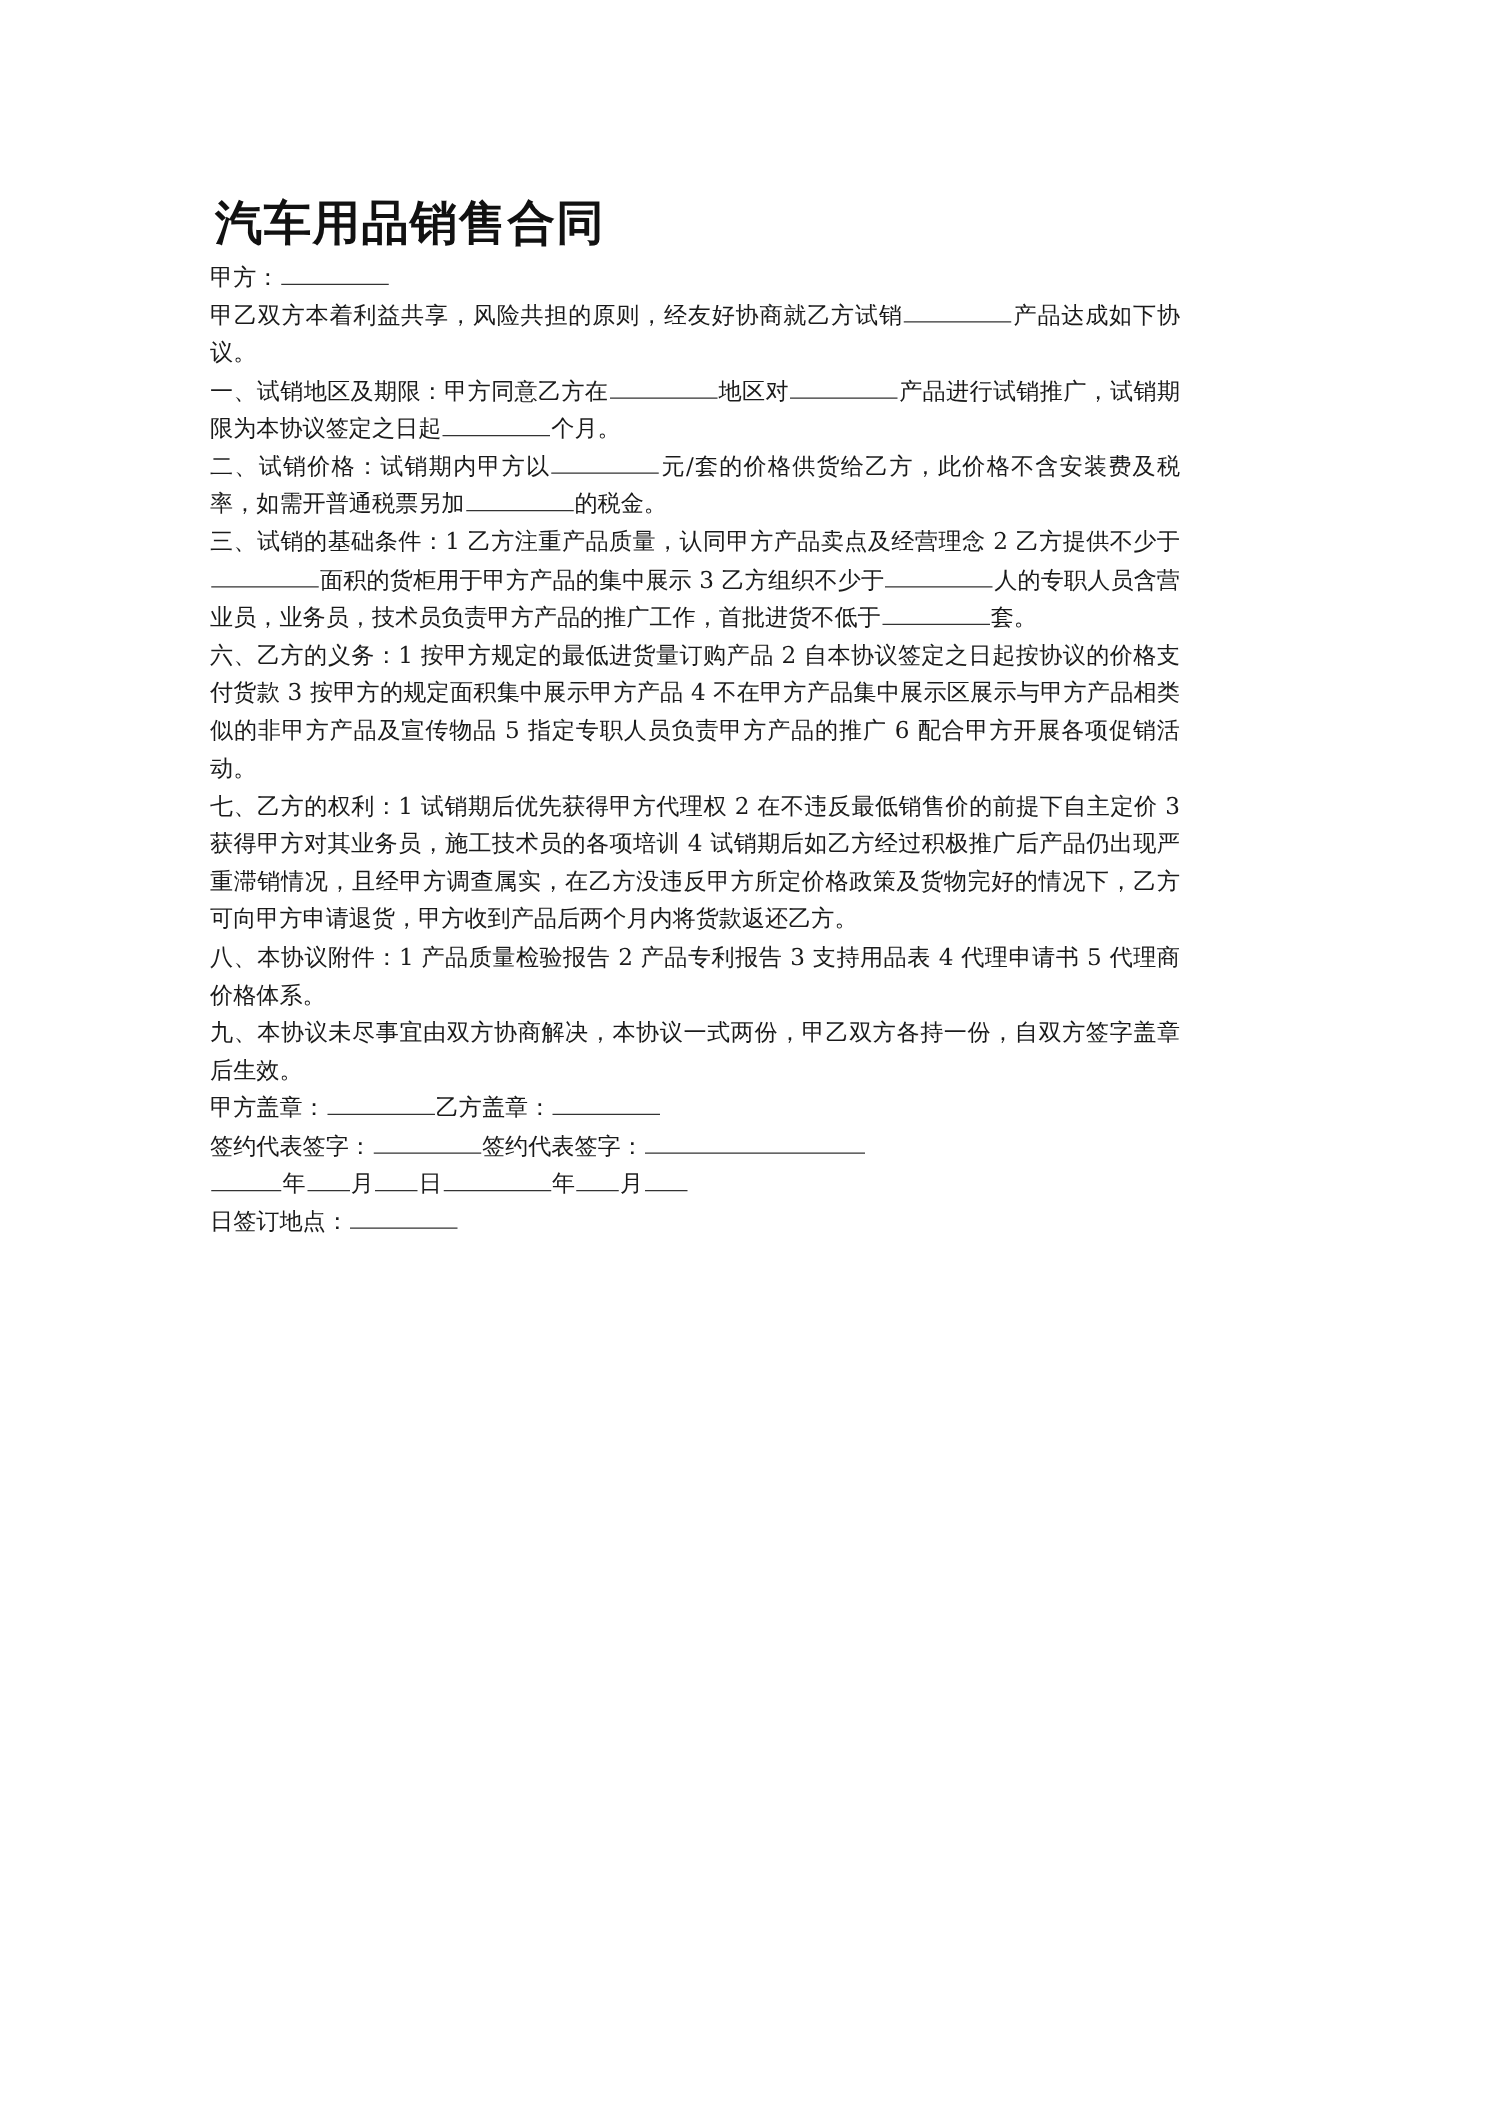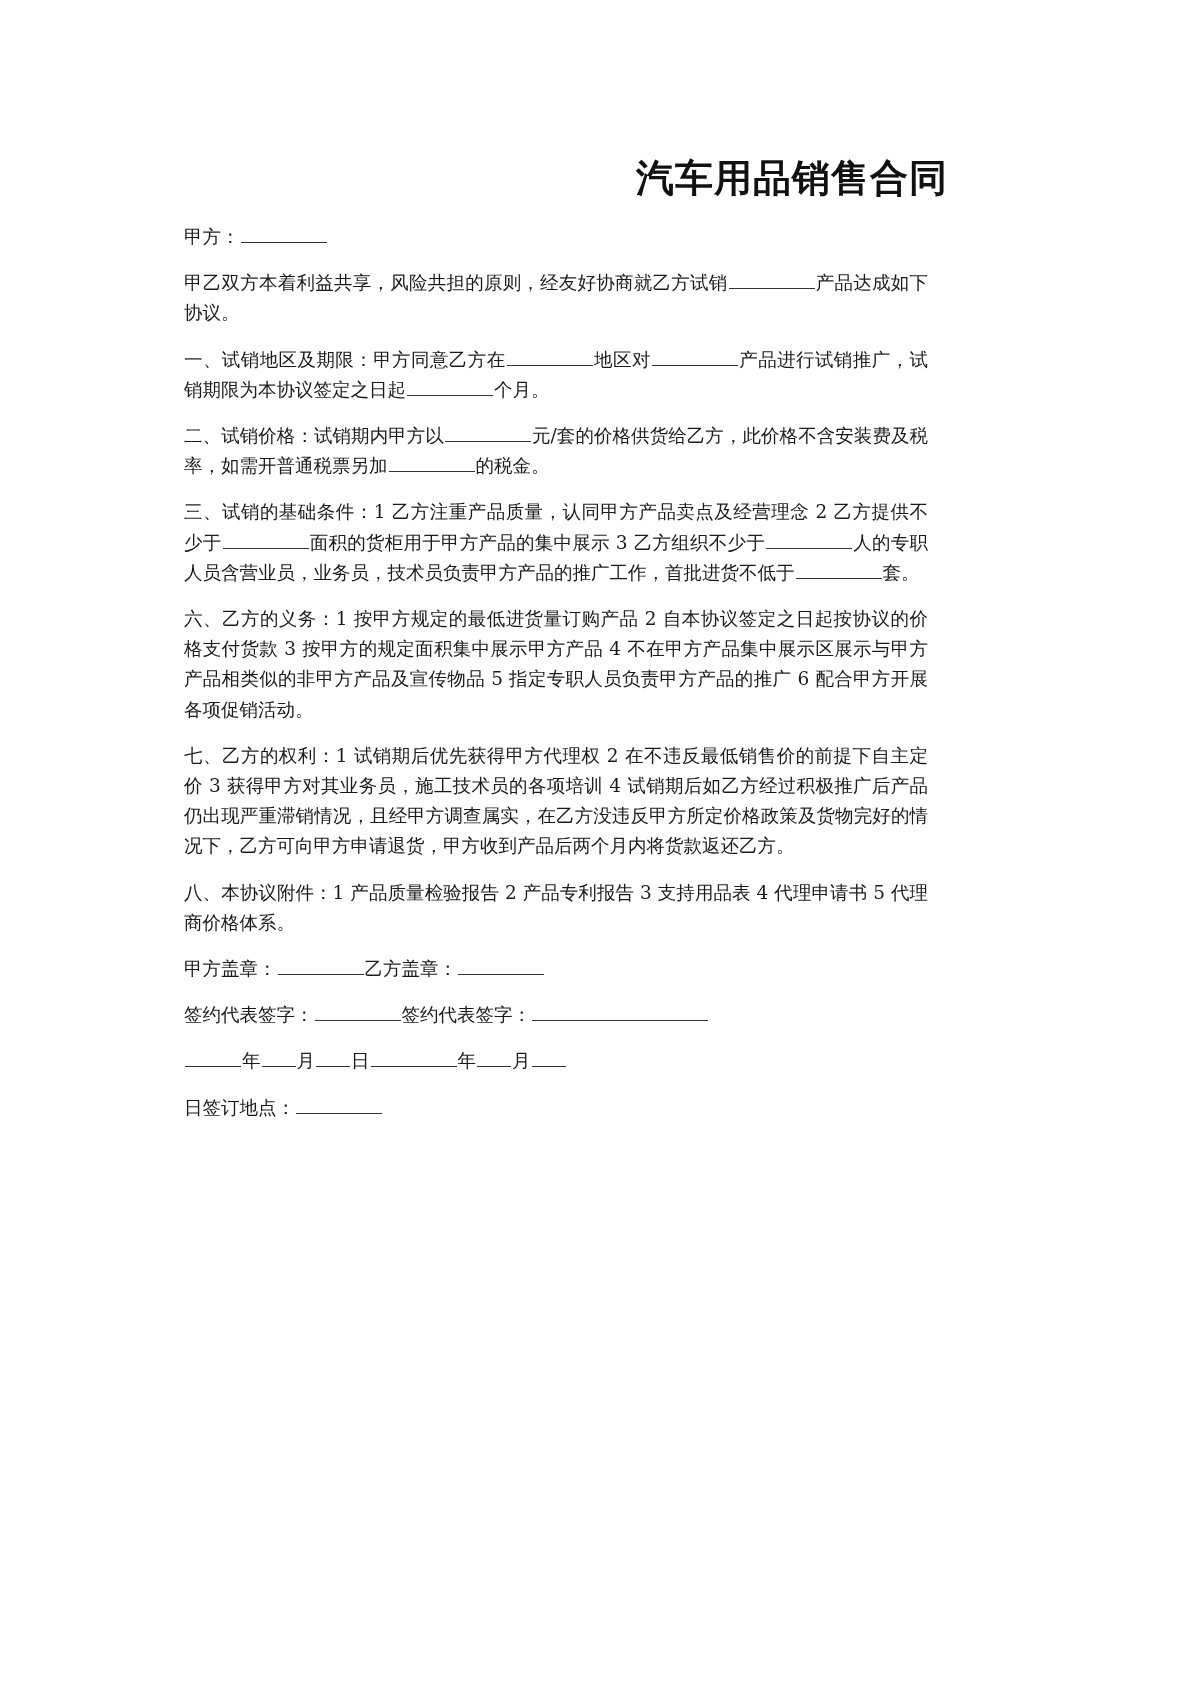--- a/index.html
+++ b/index.html
@@ -15,37 +15,37 @@
       font-family: "DejaVu Serif", "Liberation Serif", serif;
       color: #1a1a1a;
     }
     .page {
       position: absolute;
       left: 168px;
       top: 150px;
       width: 776px;
     }
     .title {
-      text-align: right;
+      text-align: left;
       font-family: "DejaVu Sans", "Liberation Sans", sans-serif;
       font-weight: bold;
       font-size: 38px;
       line-height: 56px;
       letter-spacing: 1px;
       margin: 0 0 2px 0;
       color: #111;
       position: relative;
       left: 4px;
     }
     .line {
       font-size: 18.5px;
       line-height: 30.2px;
       text-align: justify;
       text-justify: inter-character;
-      margin: 16px;
+      margin: 0;
       white-space: normal;
       word-break: break-all;
     }
     .blank {
       display: inline-block;
       border-bottom: 1px solid #333;
       height: 18px;
       vertical-align: baseline;
       margin: 0 1px;
     }
@@ -69,20 +69,21 @@
 
   <p class="line"><span>一、试销地区及期限：甲方同意乙方在</span><span class="blank b9"></span><span>地区对</span><span class="blank b9"></span><span>产品进行试销推广，试销期限为本协议签定之日起</span><span class="blank b9"></span><span>个月。</span></p>
 
   <p class="line"><span>二、试销价格：试销期内甲方以</span><span class="blank b9"></span><span>元/套的价格供货给乙方，此价格不含安装费及税率，如需开普通税票另加</span><span class="blank b9"></span><span>的税金。</span></p>
 
   <p class="line"><span>三、试销的基础条件：1 乙方注重产品质量，认同甲方产品卖点及经营理念 2 乙方提供不少于</span><span class="blank b9"></span><span>面积的货柜用于甲方产品的集中展示 3 乙方组织不少于</span><span class="blank b9"></span><span>人的专职人员含营业员，业务员，技术员负责甲方产品的推广工作，首批进货不低于</span><span class="blank b9"></span><span>套。</span></p>
 
   <p class="line">六、乙方的义务：1 按甲方规定的最低进货量订购产品 2 自本协议签定之日起按协议的价格支付货款 3 按甲方的规定面积集中展示甲方产品 4 不在甲方产品集中展示区展示与甲方产品相类似的非甲方产品及宣传物品 5 指定专职人员负责甲方产品的推广 6 配合甲方开展各项促销活动。</p>
   <p class="line">七、乙方的权利：1 试销期后优先获得甲方代理权 2 在不违反最低销售价的前提下自主定价 3 获得甲方对其业务员，施工技术员的各项培训 4 试销期后如乙方经过积极推广后产品仍出现严重滞销情况，且经甲方调查属实，在乙方没违反甲方所定价格政策及货物完好的情况下，乙方可向甲方申请退货，甲方收到产品后两个月内将货款返还乙方。</p>
   <p class="line">八、本协议附件：1 产品质量检验报告 2 产品专利报告 3 支持用品表 4 代理申请书 5 代理商价格体系。</p>
+  <p class="line">九、本协议未尽事宜由双方协商解决，本协议一式两份，甲乙双方各持一份，自双方签字盖章后生效。</p>
 
   <p class="line nowrap"><span>甲方盖章：</span><span class="blank b9"></span><span>乙方盖章：</span><span class="blank b9"></span></p>
 
   <p class="line nowrap"><span>签约代表签字：</span><span class="blank b9"></span><span>签约代表签字：</span><span class="blank b18"></span></p>
 
   <p class="line nowrap"><span class="blank b6"></span><span>年</span><span class="blank b4"></span><span>月</span><span class="blank b4"></span><span>日</span><span class="blank b9"></span><span>年</span><span class="blank b4"></span><span>月</span><span class="blank b4"></span></p>
 
   <p class="line nowrap"><span>日签订地点：</span><span class="blank b9"></span></p>
 
 </div>

